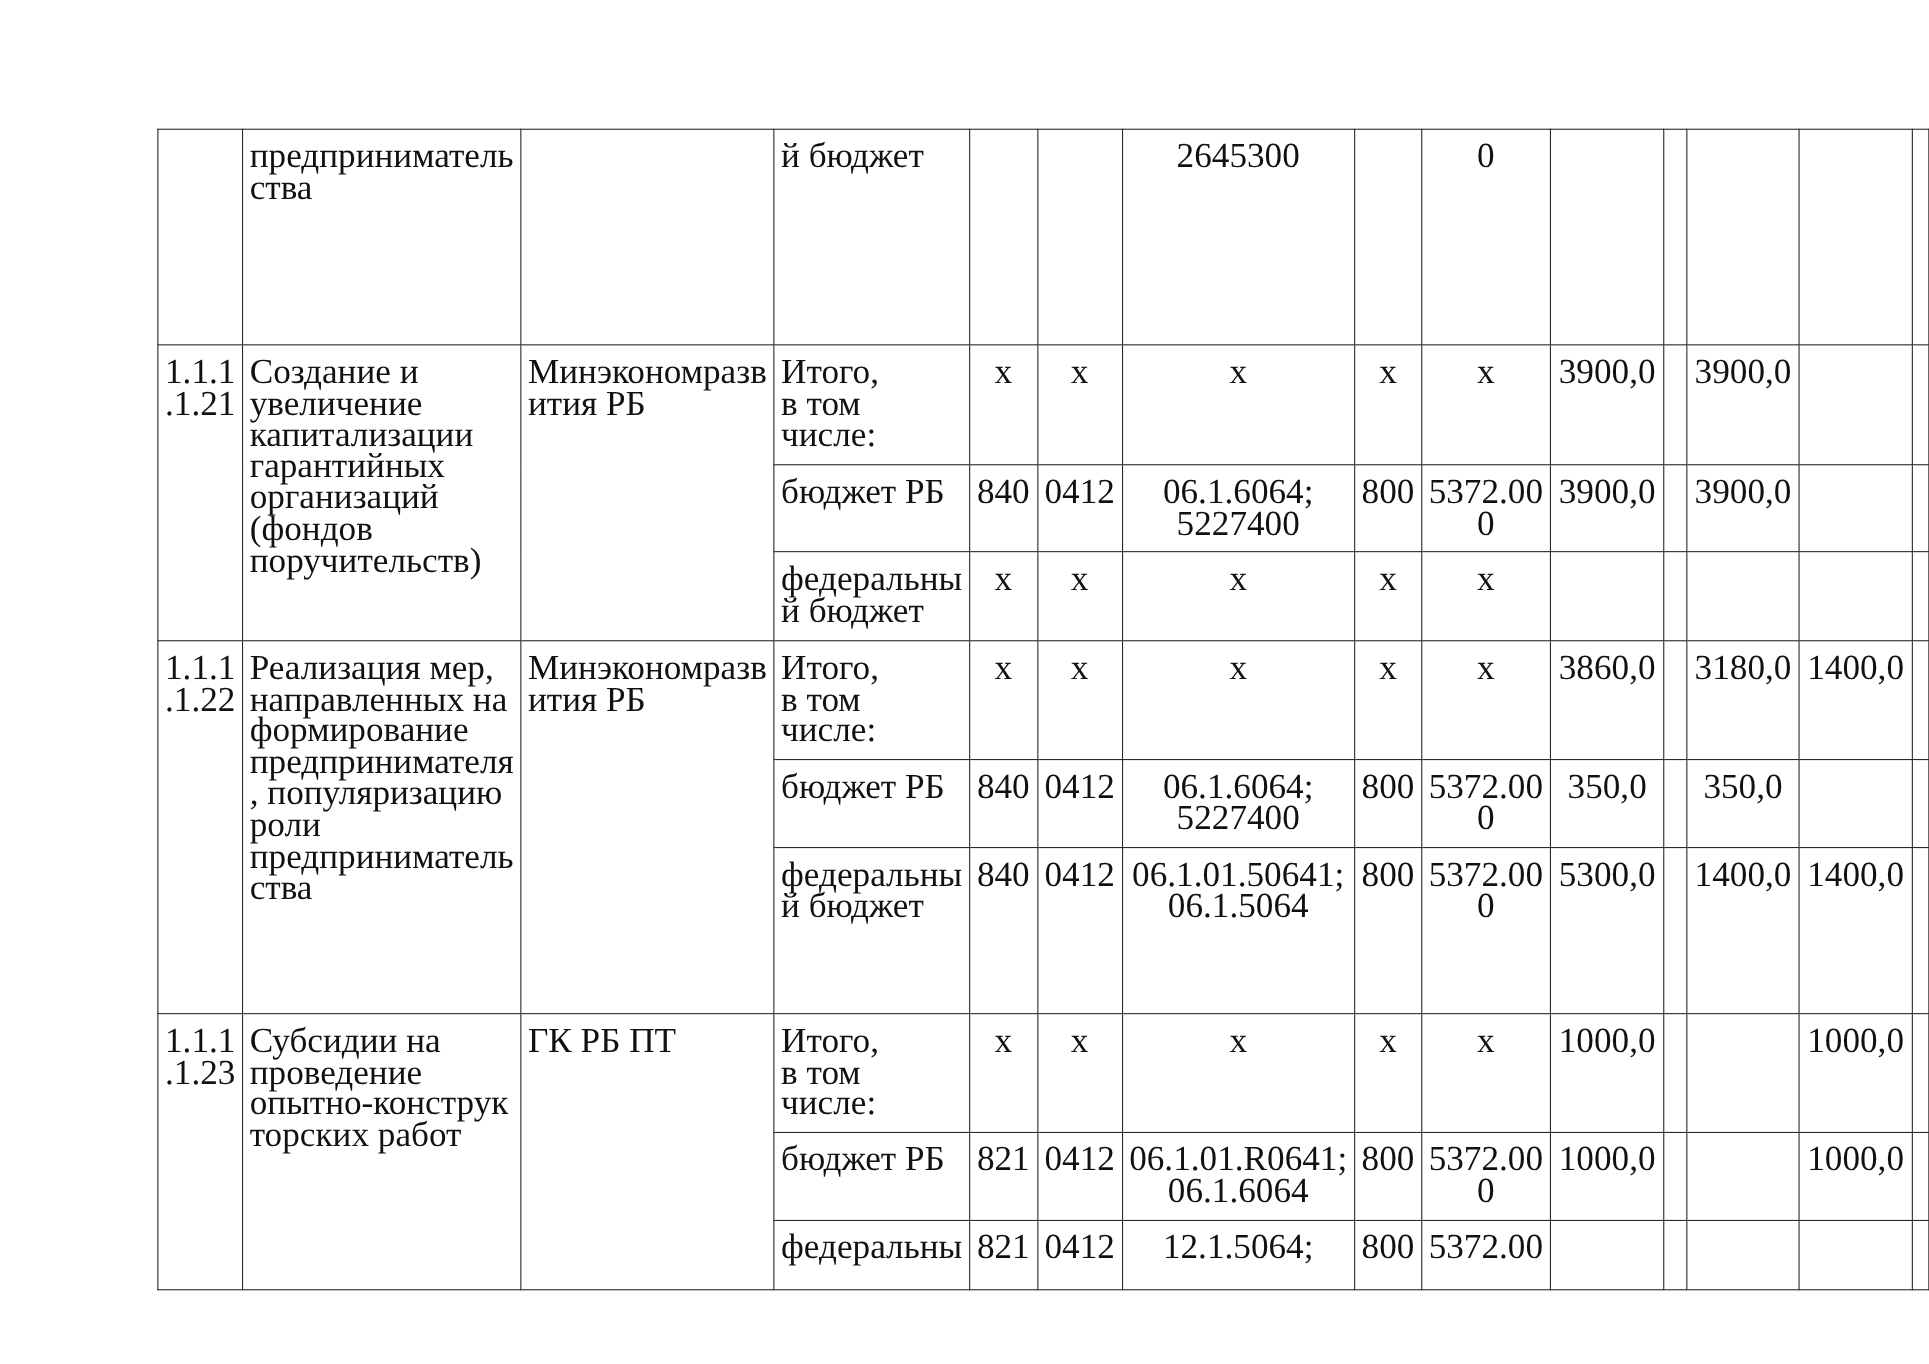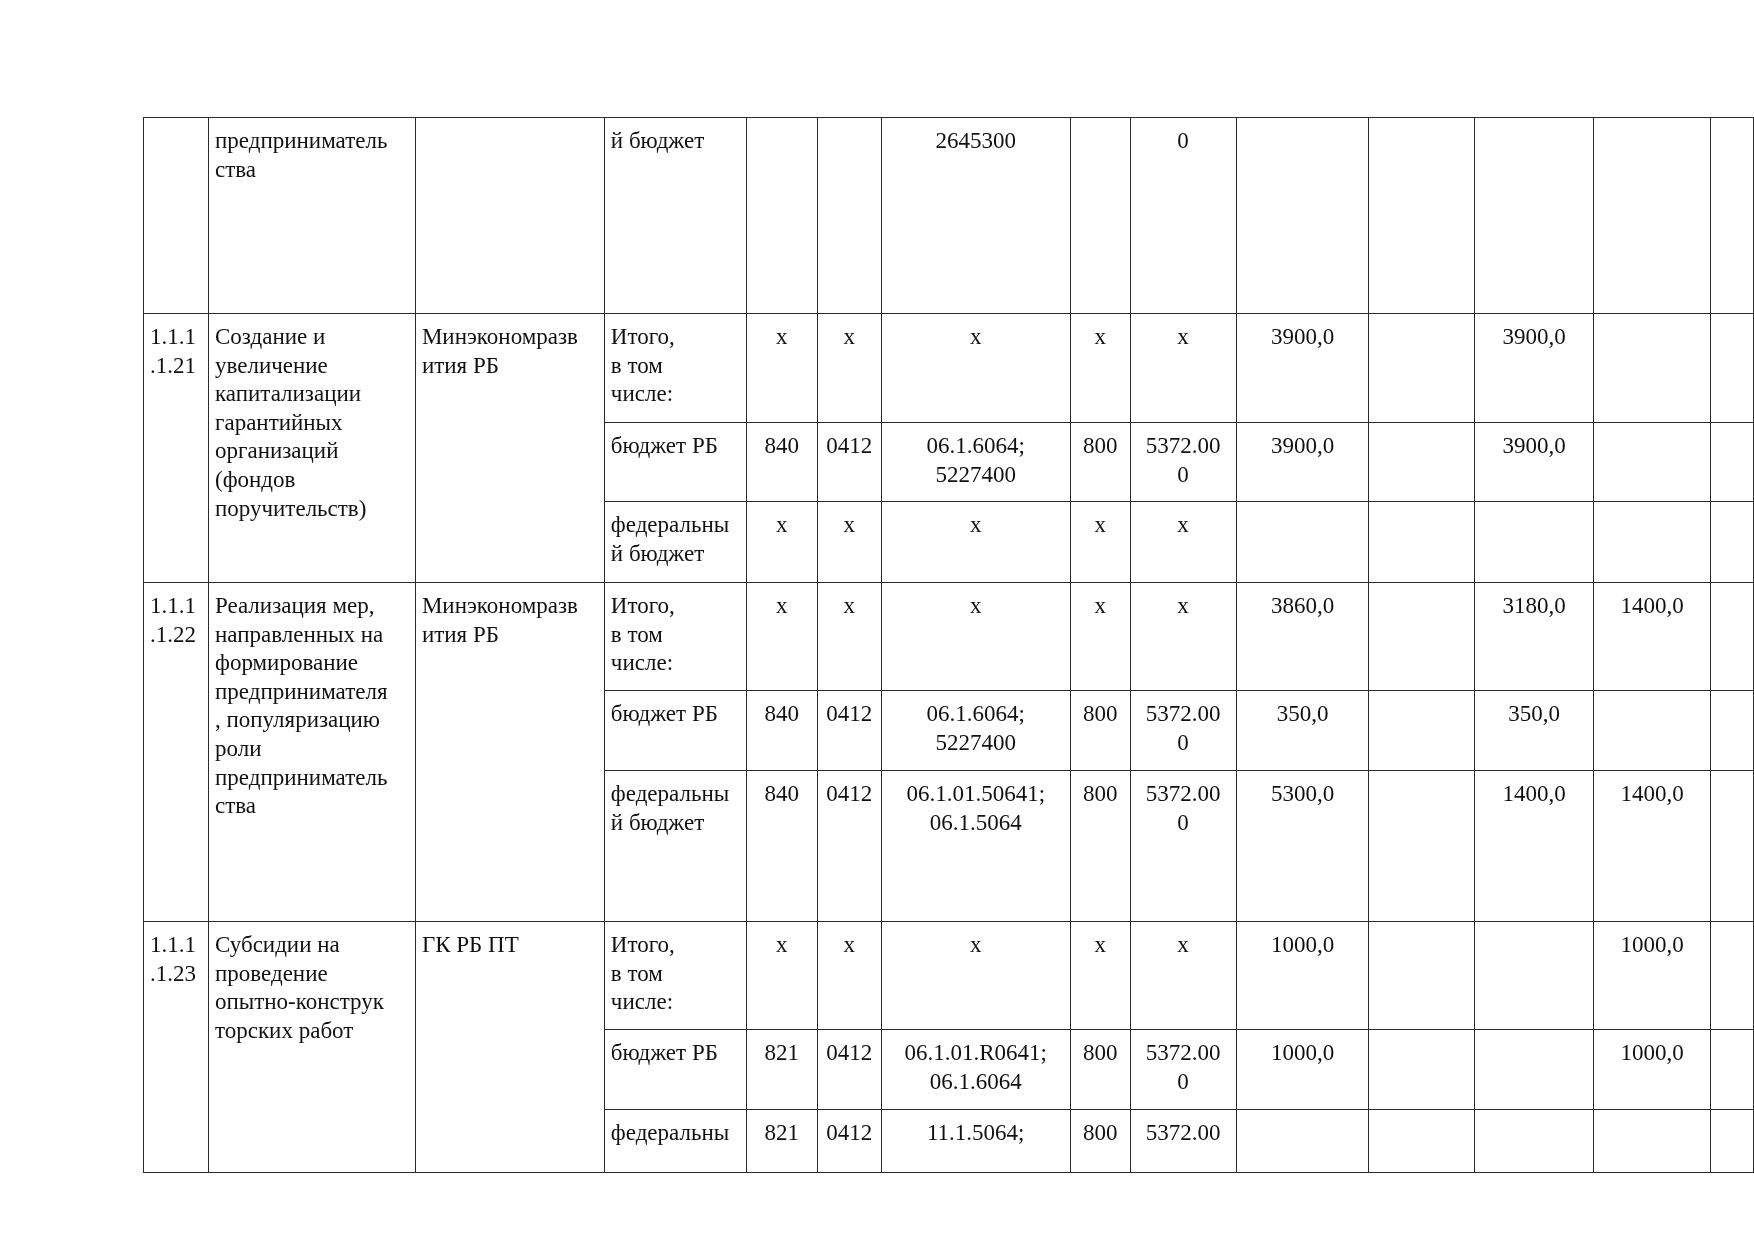--- a/index.html
+++ b/index.html
@@ -1,21 +1,21 @@
 <!DOCTYPE html>
 <html><head>
 <meta charset="utf-8">
 <style>
   html, body { margin: 0; padding: 0; background: #ffffff; }
   body { width: 1754px; height: 1240px; position: relative; overflow: hidden;
          font-family: "Liberation Serif", "DejaVu Serif", serif; color: #111; }
   table.budget {
     position: absolute; left: 143px; top: 117px;
     border-collapse: collapse; table-layout: fixed;
-    font-size: 23px; line-height: 28.6px;
+    font-size: 32px; line-height: 28.6px;
   }
   table.budget td {
     border: 1.5px solid #2a2a2a; vertical-align: top;
     padding: 9px 6px 0 6px; overflow: hidden; word-wrap: break-word;
   }
   td.c { text-align: center; }
   td.l { text-align: left; }
   td.open-right { border-right: none; }
 </style>
 </head>
@@ -166,21 +166,21 @@
         <td class="c">1000,0</td>
         <td class="c"></td>
         <td class="c"></td>
         <td class="c">1000,0</td>
         <td class="c open-right"></td>
       </tr>
       <tr style="height: 63px;">
         <td class="l">федеральны</td>
         <td class="c">821</td>
         <td class="c">0412</td>
-        <td class="c">11.1.5064;</td>
+        <td class="c">12.1.5064;</td>
         <td class="c">800</td>
         <td class="c">5372.00</td>
         <td class="c"></td>
         <td class="c"></td>
         <td class="c"></td>
         <td class="c"></td>
         <td class="c open-right"></td>
       </tr>
     </tbody>
 </table>

